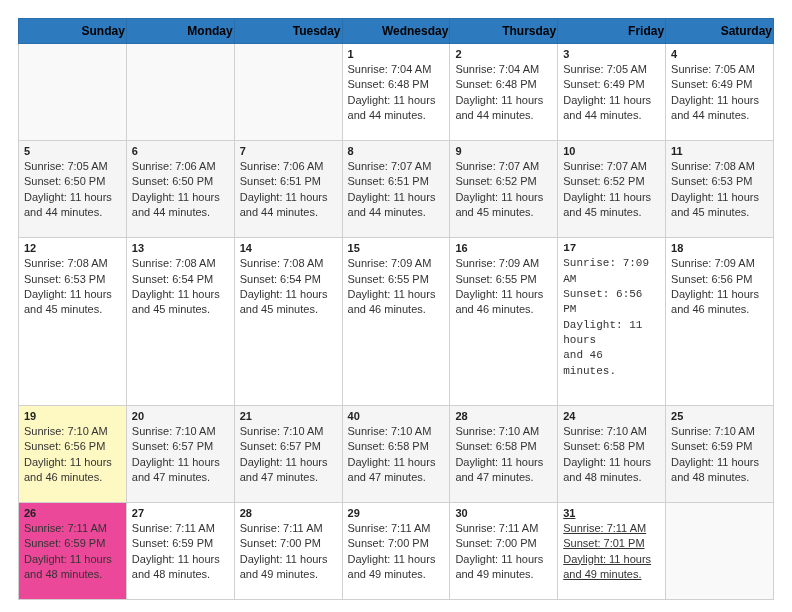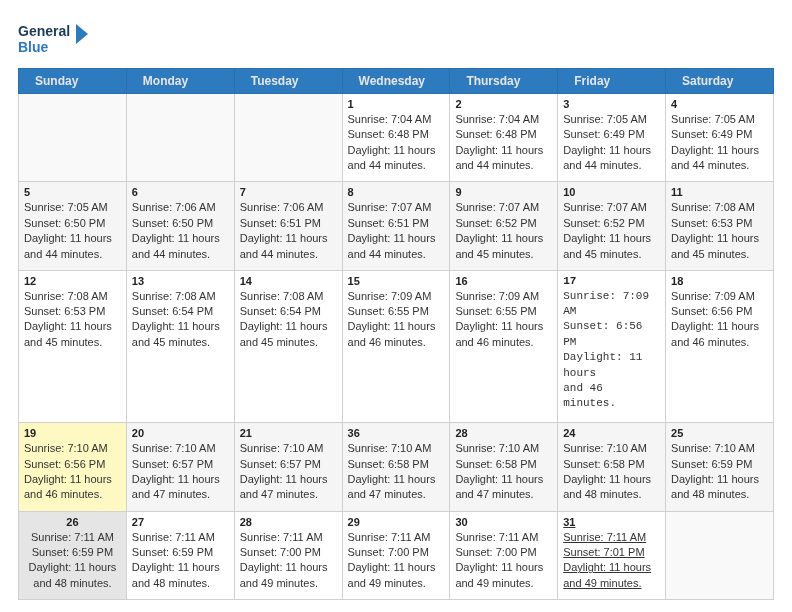--- a/index.html
+++ b/index.html
@@ -42,25 +42,25 @@
     }
     .calendar {
       flex: 1;
       border: 1px solid #ccc;
       border-collapse: collapse;
       width: 100%;
       table-layout: fixed;
     }
     .calendar th {
       background: #2e7abf;
-      color: #e5e5e5;
+      color: #000000;
       font-size: 12px;
       font-weight: bold;
-      padding: 5px 16px;
-      text-align: left;
+      padding: 5px 1px;
+      text-align: right;
       border: 1px solid #2a6fab;
     }
     .calendar td {
       vertical-align: top;
       border: 1px solid #d0d0d0;
       padding: 4px 5px;
       font-size: 9.5px;
       color: #333;
       height: 82px;
       background: #fff;
@@ -84,33 +84,20 @@
       font-size: 11px;
       color: #333;
       line-height: 1.4;
     }
     .empty-cell { background: #f9f9f9 !important; }
   </style>
 </head>
 <body>
 
 <div class="page">
-  <div class="header">
-    <div class="logo">
-  <svg width="70" height="40" viewBox="0 0 70 40">
-    <text x="0" y="18" font-size="14" font-weight="bold" fill="#1a3a5c" font-family="Arial">General</text>
-    <text x="0" y="34" font-size="14" font-weight="bold" fill="#2e7abf" font-family="Arial">Blue</text>
-    <polygon points="58,6 70,16 58,26" fill="#2e7abf"></polygon>
-  </svg>
-</div>
-    <div class="title-block">
-      <div class="month-title"></div>
-      <div class="location-title"></div>
-    </div>
-  </div>
 
   <table class="calendar">
     <thead>
       <tr>
       <th>Sunday</th>
           <th>Monday</th>
           <th>Tuesday</th>
           <th>Wednesday</th>
           <th>Thursday</th>
           <th>Friday</th>
@@ -269,21 +256,21 @@
 and 47 minutes.</div>
           </td>
           <td style="background: rgb(245, 245, 245);">
             <span class="day-num">21</span>
             <div class="day-info" style="white-space: pre-line;">Sunrise: 7:10 AM
 Sunset: 6:57 PM
 Daylight: 11 hours
 and 47 minutes.</div>
           </td>
           <td style="background: rgb(245, 245, 245);">
-            <span class="day-num">36</span>
+            <span class="day-num">40</span>
             <div class="day-info" style="white-space: pre-line;">Sunrise: 7:10 AM
 Sunset: 6:58 PM
 Daylight: 11 hours
 and 47 minutes.</div>
           </td>
           <td style="background: rgb(245, 245, 245);">
             <span class="day-num">28</span>
             <div class="day-info" style="white-space: pre-line;">Sunrise: 7:10 AM
 Sunset: 6:58 PM
 Daylight: 11 hours
@@ -298,21 +285,21 @@
           </td>
           <td style="background: rgb(245, 245, 245);">
             <span class="day-num">25</span>
             <div class="day-info" style="white-space: pre-line;">Sunrise: 7:10 AM
 Sunset: 6:59 PM
 Daylight: 11 hours
 and 48 minutes.</div>
           </td>
         </tr>
         <tr>
-          <td style="background: #e5e5e5; text-align: center;">
+          <td style="background: #ec4899;">
             <span class="day-num">26</span>
             <div class="day-info" style="white-space: pre-line;">Sunrise: 7:11 AM
 Sunset: 6:59 PM
 Daylight: 11 hours
 and 48 minutes.</div>
           </td>
           <td style="background: rgb(255, 255, 255);">
             <span class="day-num">27</span>
             <div class="day-info" style="white-space: pre-line;">Sunrise: 7:11 AM
 Sunset: 6:59 PM

